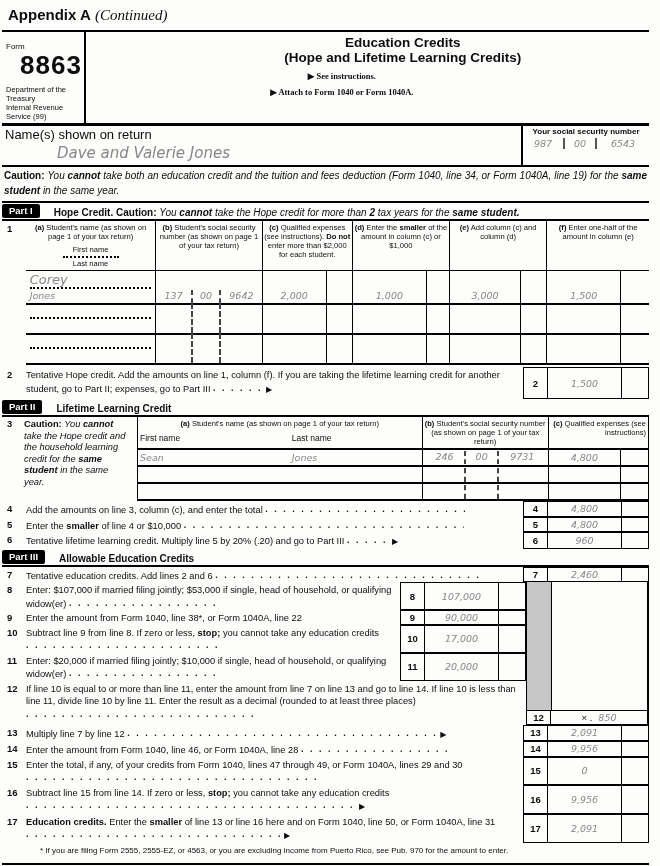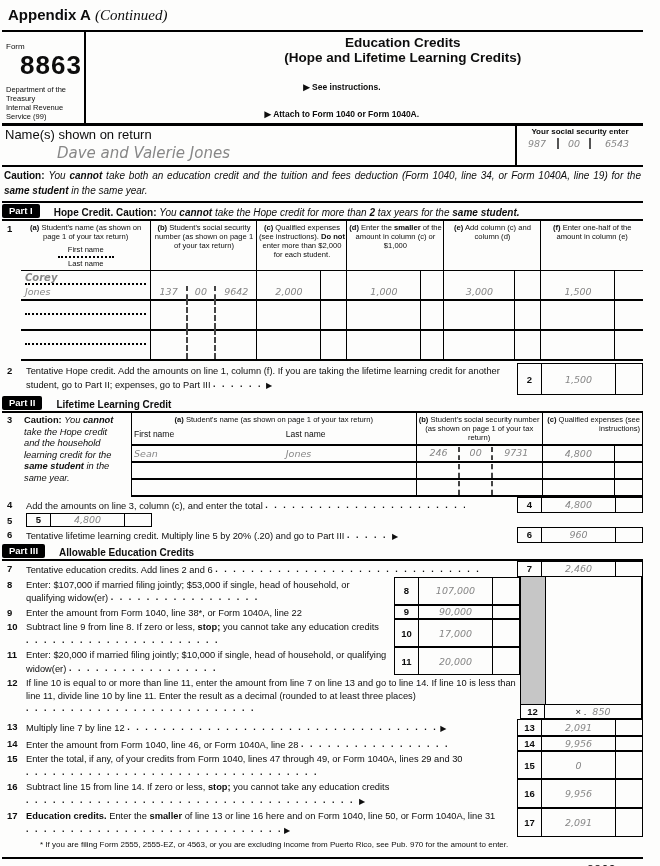--- a/index.html
+++ b/index.html
@@ -1,34 +1,34 @@
 <!DOCTYPE html>
 <html><head>
 <meta charset="utf-8">
 <style>
   html,body{margin:0;padding:0;background:#e8e8e8;}
   .page{position:relative;width:660px;height:866px;background:#fdfdfc;box-sizing:border-box;
-        font-family:"Liberation Sans",sans-serif;color:#0d0d0d;padding:4px 17px 0 2px;overflow:hidden;}
+        font-family:"Liberation Sans",sans-serif;color:#0d0d0d;padding:4px 11px 0 2px;overflow:hidden;}
   .fb{font-weight:bold}.fi{font-style:italic}
   .hw{color:#878787;font-style:italic;font-family:"DejaVu Sans",sans-serif;}
 
   
   .appx{font-size:15px;padding:2px 0 6px 6px;}
   .appx .t{font-weight:bold;}
   .appx .n{font-style:italic;font-weight:normal;font-family:"Liberation Serif",serif;font-size:15px;}
 
   
   .hdr{display:flex;border-top:2px solid #000;border-bottom:3px solid #000;}
   .hdr-l{width:146px;border-right:2px solid #000;padding:3px 2px 2px 4px;box-sizing:border-box;}
   .hdr-l .fw{font-size:8px;}
   .hdr-l .fn{font-size:26px;font-weight:bold;letter-spacing:1px;line-height:24px;padding-left:14px;}
   .hdr-l .dep{font-size:7.5px;line-height:9px;margin-top:8px;}
   .hdr-c{flex:1;text-align:center;padding-top:3px;border-right:2px solid #000;}
   .hdr-c .t1{font-size:13.5px;font-weight:bold;line-height:15px;}
-  .hdr-c .t2{font-size:8.5px;font-weight:bold;margin-top:17px;}
+  .hdr-c .t2{font-size:8.5px;font-weight:bold;margin-top:6px;font-family:Liberation Serif, serif;}
 
   
   .namerow{display:flex;border-bottom:2.5px solid #000;}
   .namecell{flex:1;padding:1px 0 1px 3px;}
   .lab{font-size:13px;}
   .nameval{font-size:15px;padding:2px 0 2px 52px;}
   .ssncell{width:128px;border-left:2px solid #000;box-sizing:border-box;}
   .ssncell .lab{font-weight:bold;font-size:8px;text-align:center;display:block;padding-top:1px;}
   .ssn3{display:flex;font-size:9.5px;text-align:center;margin-top:2px;}
   .ssn3 span{padding:0 2px;}
@@ -55,21 +55,21 @@
   .cb{flex:1;box-sizing:border-box;border:1.5px solid #000;}
 
   
   .t1wrap{display:flex;}
   table{border-collapse:collapse;}
   .t1{width:634px;table-layout:fixed;}
   .t1 th{font-weight:normal;font-size:7.6px;line-height:9px;text-align:center;vertical-align:top;padding:2px 1px;border:1.5px solid #000;border-top:none;}
   .t1 td{border:1.5px solid #000;font-size:9.5px;height:26px;vertical-align:bottom;padding:0;}
   .t1 .thick{border-bottom:2.5px solid #000;}
   .namecell1{padding:1px 4px !important;vertical-align:top !important;}
-  .fnline{display:block;min-height:11px;border-bottom:2.5px dotted #000;font-size:10px;font-weight:bold;}
+  .fnline{display:block;min-height:11px;border-bottom:2.5px dotted #000;font-size:13px;}
   .lnline{display:block;min-height:12px;font-size:9.5px;padding-top:1px;}
   .ssnflex{display:flex;height:100%;align-items:flex-end;font-size:9.5px;text-align:center;}
   .ssnflex .s1{width:34%;}.ssnflex .s2{width:26%;border-left:2px dashed #444;border-right:2px dashed #444;}.ssnflex .s3{width:40%;}
   .ssnflex span{padding-bottom:2px;}
   .valcell{text-align:center;padding-bottom:2px !important;}
 
   
   .l3{display:flex;}
   .l3cau{width:146px;box-sizing:border-box;font-size:9.3px;line-height:11.5px;padding:2px 8px 0 5px;display:flex;}
   .l3cau .gut3{font-weight:bold;width:17px;flex:none;}
@@ -125,21 +125,21 @@
     </div>
 
   </div>
 
   <div class="namerow">
     <div class="namecell">
       <div class="lab">Name(s) shown on return</div>
       <div class="nameval hw">Dave and Valerie Jones</div>
     </div>
     <div class="ssncell">
-      <span class="lab">Your social security enter</span>
+      <span class="lab">Your social security number</span>
       <div class="ssn3 hw">
         <span class="p1">987</span>
         <span class="p2">00</span>
         <span class="p3">6543</span>
       </div>
     </div>
   </div>
 
   <div class="cau"><span class="fb">Caution: </span><span class="fi">You </span><span class="fb fi">cannot</span><span class="fi"> take both an education credit and the tuition and fees deduction (Form 1040, line 34, or Form 1040A, line 19) for the </span><span class="fb fi">same student</span><span class="fi"> in the same year.</span></div>
 
@@ -334,20 +334,24 @@
       <span class="df" style="width:200px"></span>
     </div>
     <div class="rb">
         <div class="nb">4</div>
         <div class="vb hw">4,800</div>
         <div class="cb"></div>
       </div>
   </div>
   <div class="row" style="min-height:14px">
     <div class="gut">5</div>
+    <div class="ltext">
+      <span><span>Enter the </span><span class="fb">smaller</span><span> of line 4 or $10,000</span></span>
+      <span class="df" style="width:280px"></span>
+    </div>
     <div class="rb">
         <div class="nb">5</div>
         <div class="vb hw">4,800</div>
         <div class="cb"></div>
       </div>
   </div>
   <div class="row" style="min-height:14px">
     <div class="gut">6</div>
     <div class="ltext">
       <span><span>Tentative lifetime learning credit. Multiply line 5 by 20% (.20) and go to Part III</span></span>

